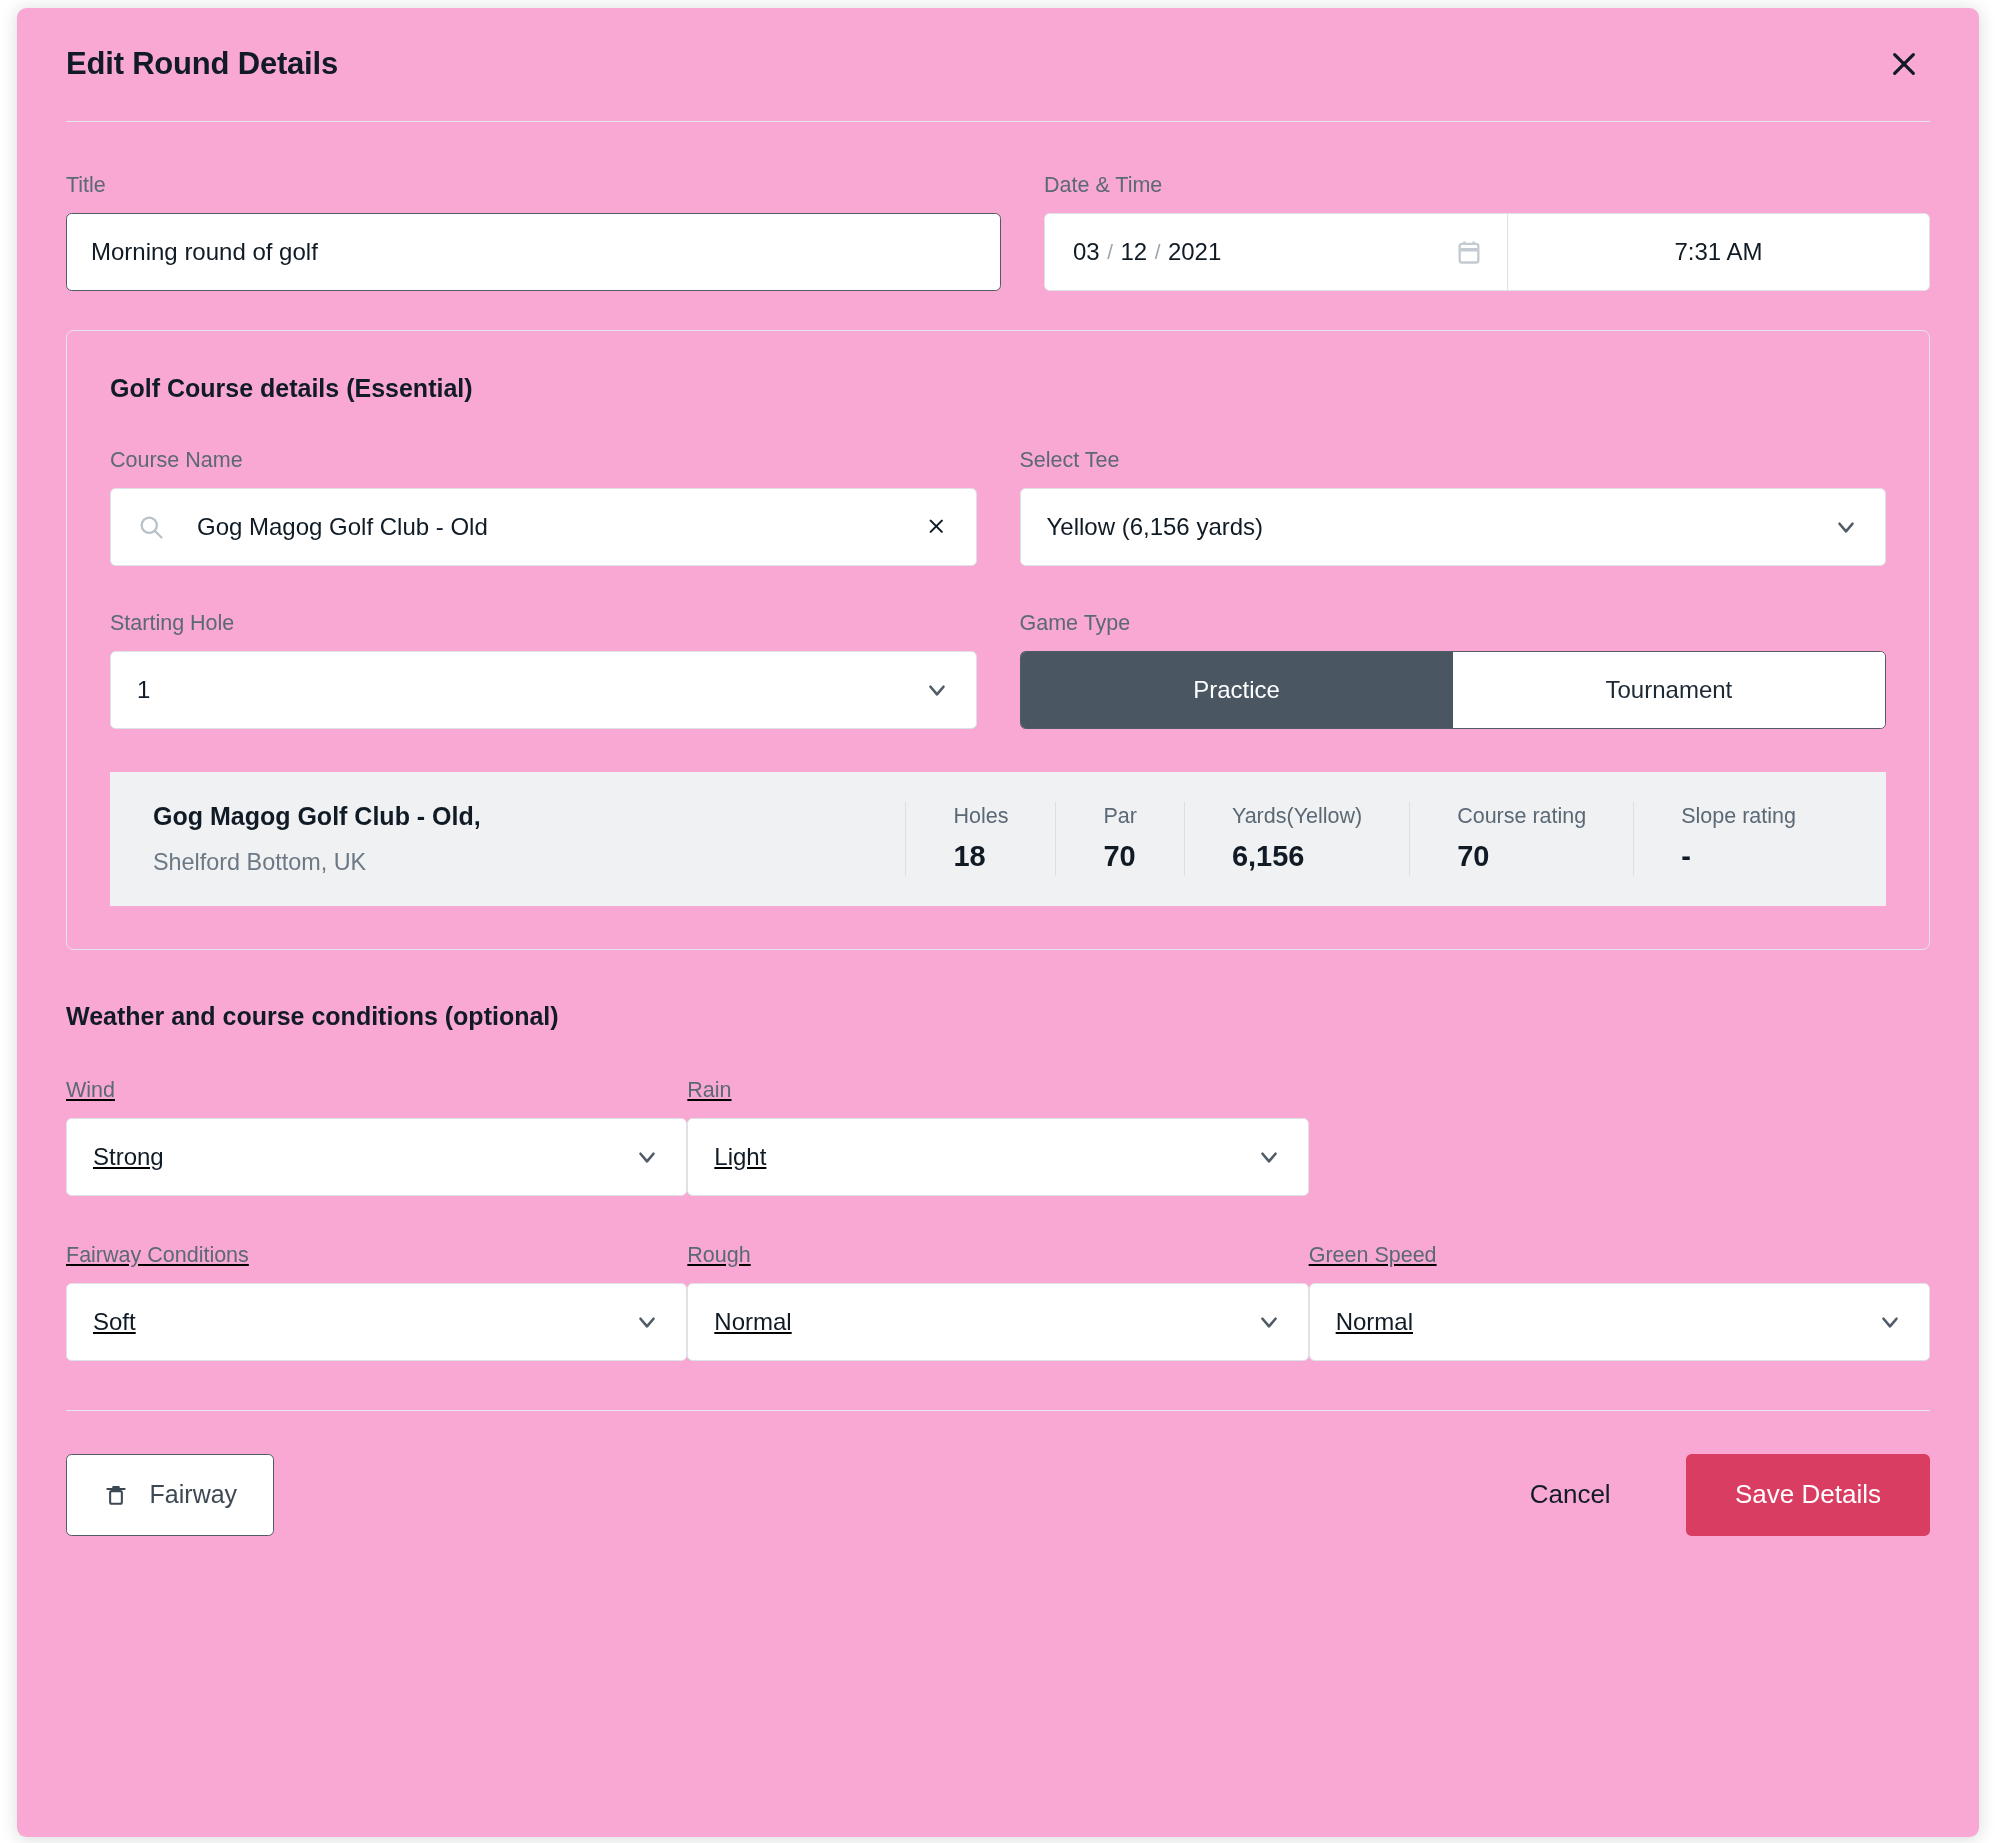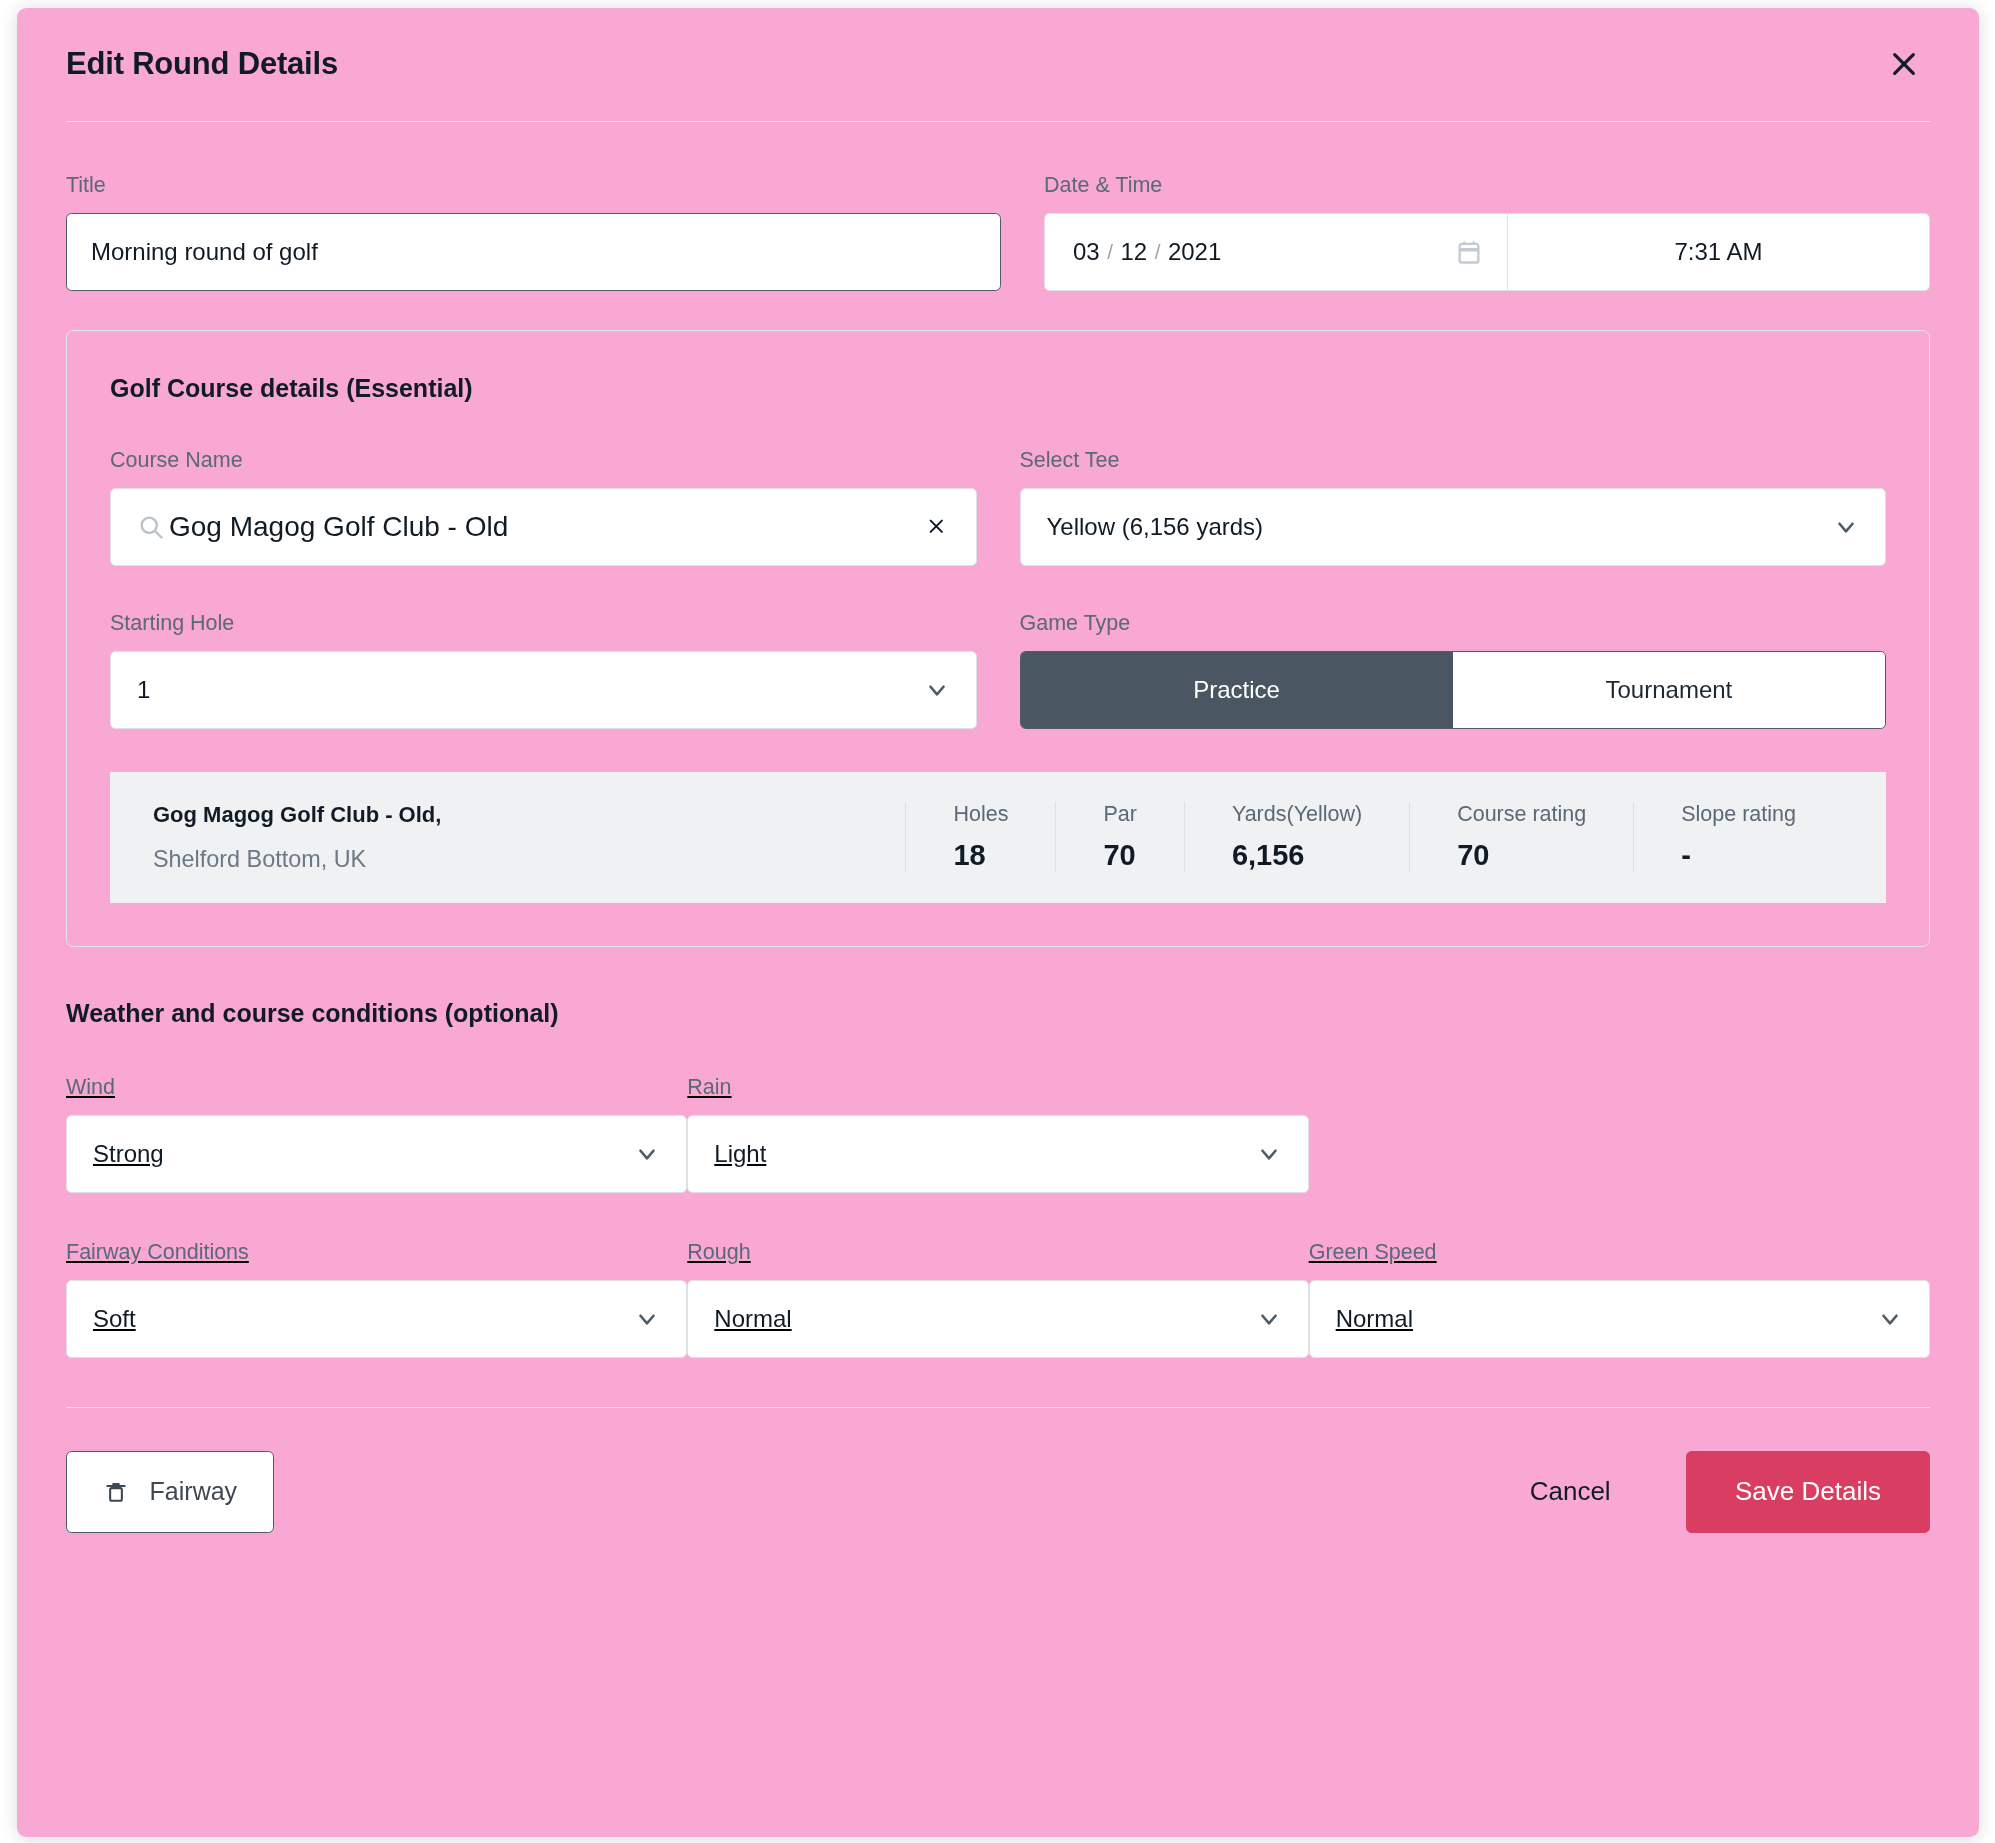--- a/index.html
+++ b/index.html
@@ -134,23 +134,23 @@
     position: relative;
     height: 78px;
     border: 1.9px solid #dde2e7;
     border-radius: 5.6px;
     display: flex;
     align-items: center;
     background: #fff;
   }
   .search-icon { margin-left: 26px; color: #b9c1c9; display: flex; }
   .search-value {
-    font-size: 28px;
-    color: #101b25;
-    margin-left: 4px;
+    font-size: 24px;
+    color: #101b25;
+    margin-left: 32px;
     flex: 1;
   }
   .clear-btn {
     background: none; border: none; cursor: pointer;
     margin-right: 28px;
     color: #101b25;
     display: flex;
   }
 
   
@@ -199,21 +199,21 @@
   
   .course-strip {
     margin-top: 43px;
     background: #eff1f3;
     display: flex;
     align-items: stretch;
     padding: 30px 43px;
   }
   .strip-name { flex: 1; display: flex; flex-direction: column; justify-content: center; }
   .strip-name-main {
-    font-size: 22px; font-weight: bold; color: #101b25; margin-bottom: 18px;
+    font-size: 25px; font-weight: bold; color: #101b25; margin-bottom: 18px;
   }
   .strip-name-sub { font-size: 23.4px; color: #6d7885; }
   .stat {
     padding: 0 47px;
     border-left: 1.9px solid #dcdfe3;
     display: flex; flex-direction: column; justify-content: center;
     align-items: flex-start;
     min-width: 103px;
   }
   .stat-label { font-size: 21.5px; color: #5b6875; margin-bottom: 11.2px; white-space: nowrap;}

